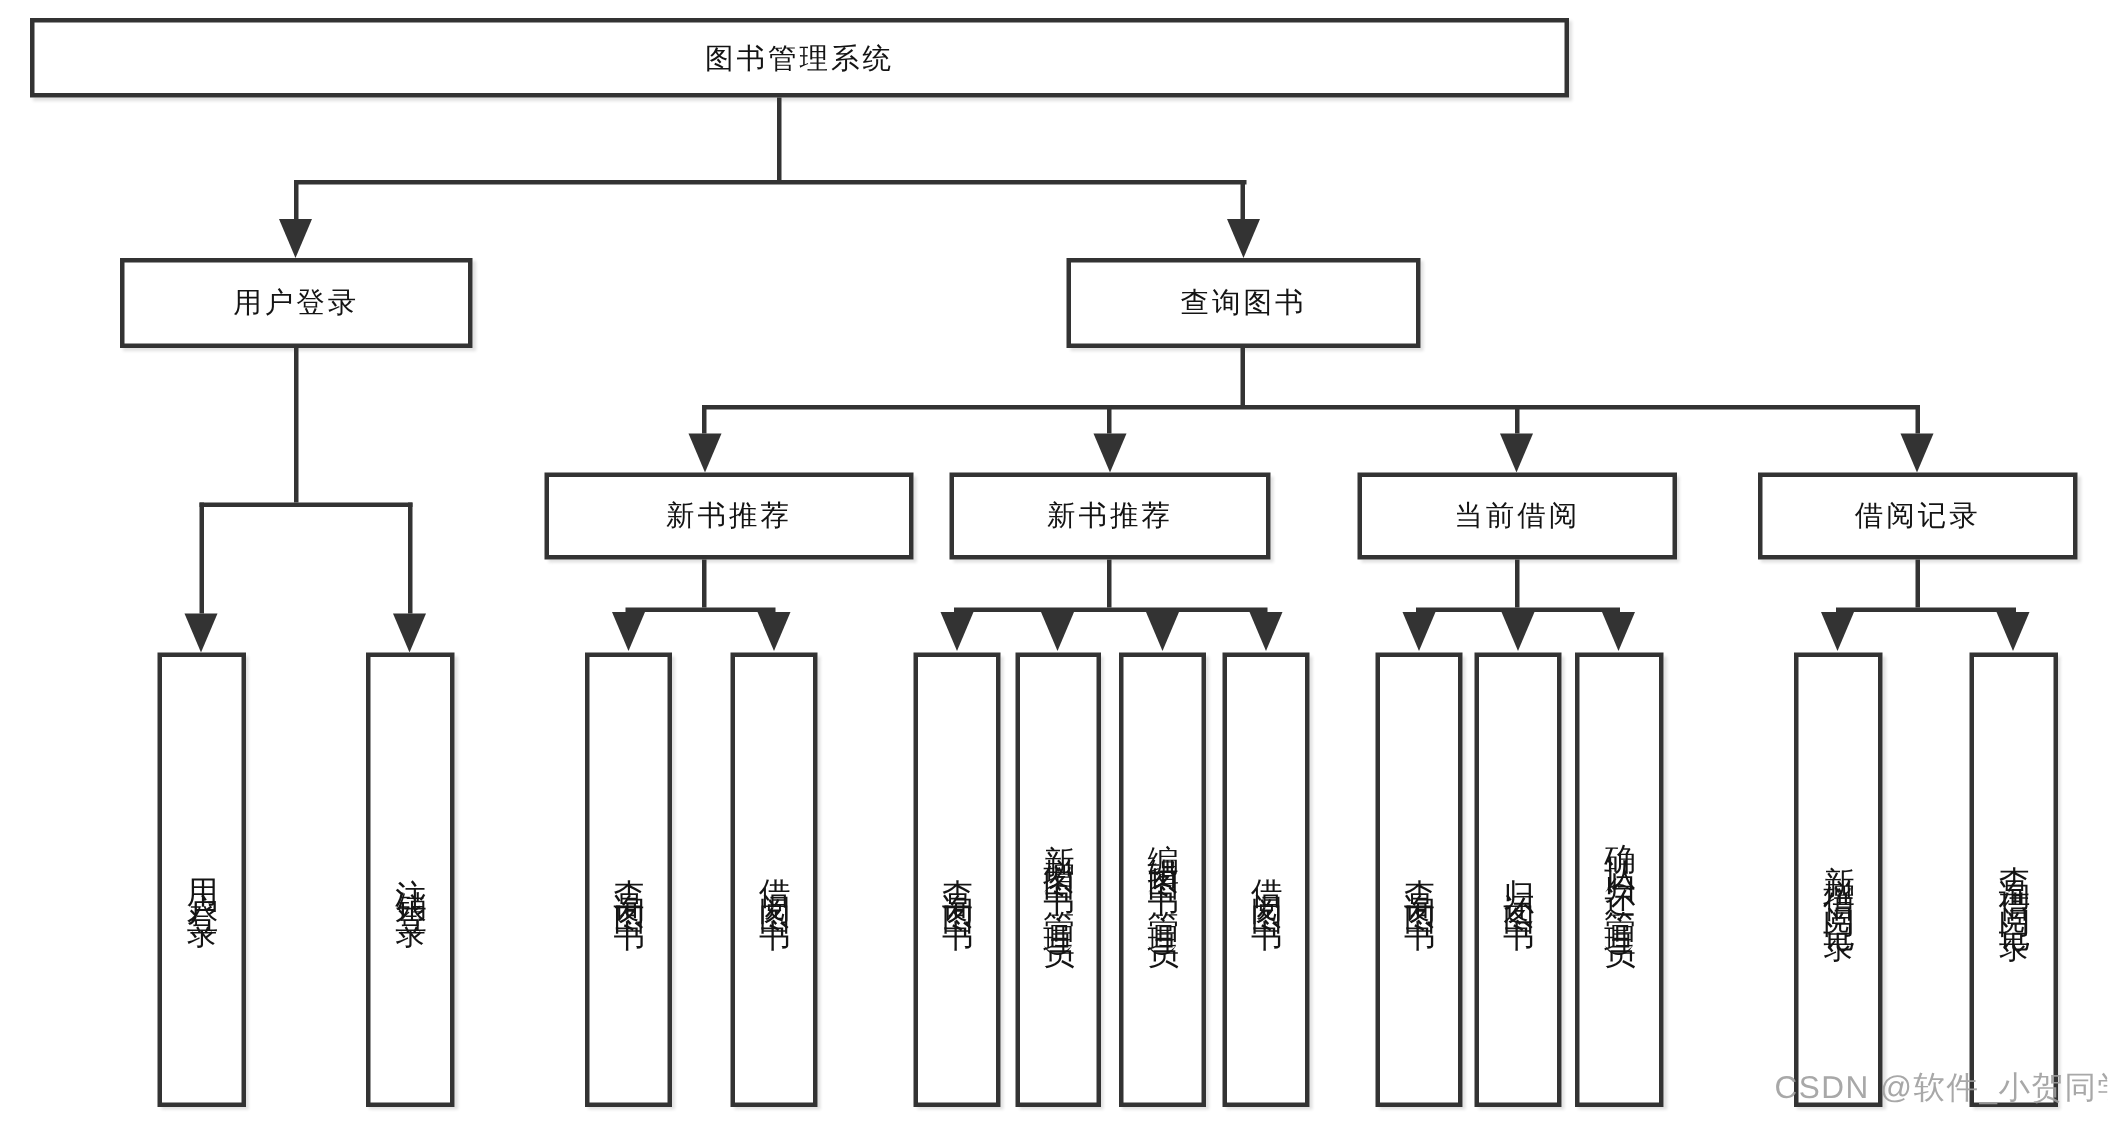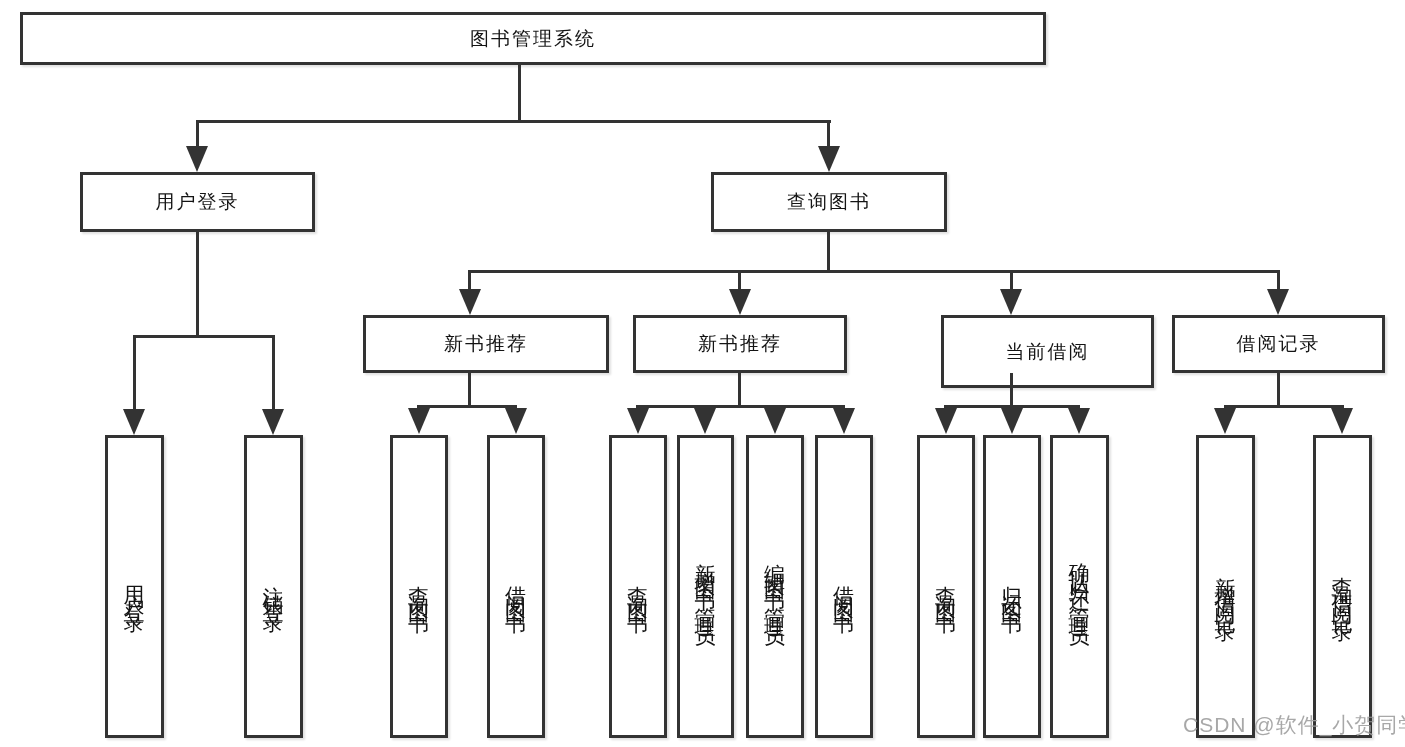--- a/index.html
+++ b/index.html
@@ -105,21 +105,21 @@
     <div class="arr" style="left:1000px; top:289px;"></div>
     <div class="arr" style="left:1267px; top:289px;"></div>
   </div>
 
   <div class="box" style="left:363px;  top:315px; width:246px; height:58px;">
     <span class="hlabel">新书推荐</span>
   </div>
   <div class="box" style="left:633px;  top:315px; width:214px; height:58px;">
     <span class="hlabel">新书推荐</span>
   </div>
-  <div class="box" style="left:905px;  top:315px; width:213px; height:73px;margin-left:36px;">
+  <div class="box" style="left:905px;  top:315px; width:213px; height:58px;">
     <span class="hlabel">当前借阅</span>
   </div>
   <div class="box" style="left:1172px; top:315px; width:213px; height:58px;">
     <span class="hlabel">借阅记录</span>
   </div>
 
   <div>
     <div class="vline" style="left:468px; top:373px; height:32px;"></div>
     <div class="hline" style="left:417px; top:405px; width:100px;"></div>
     <div class="arr" style="left:408px; top:408px;"></div>

